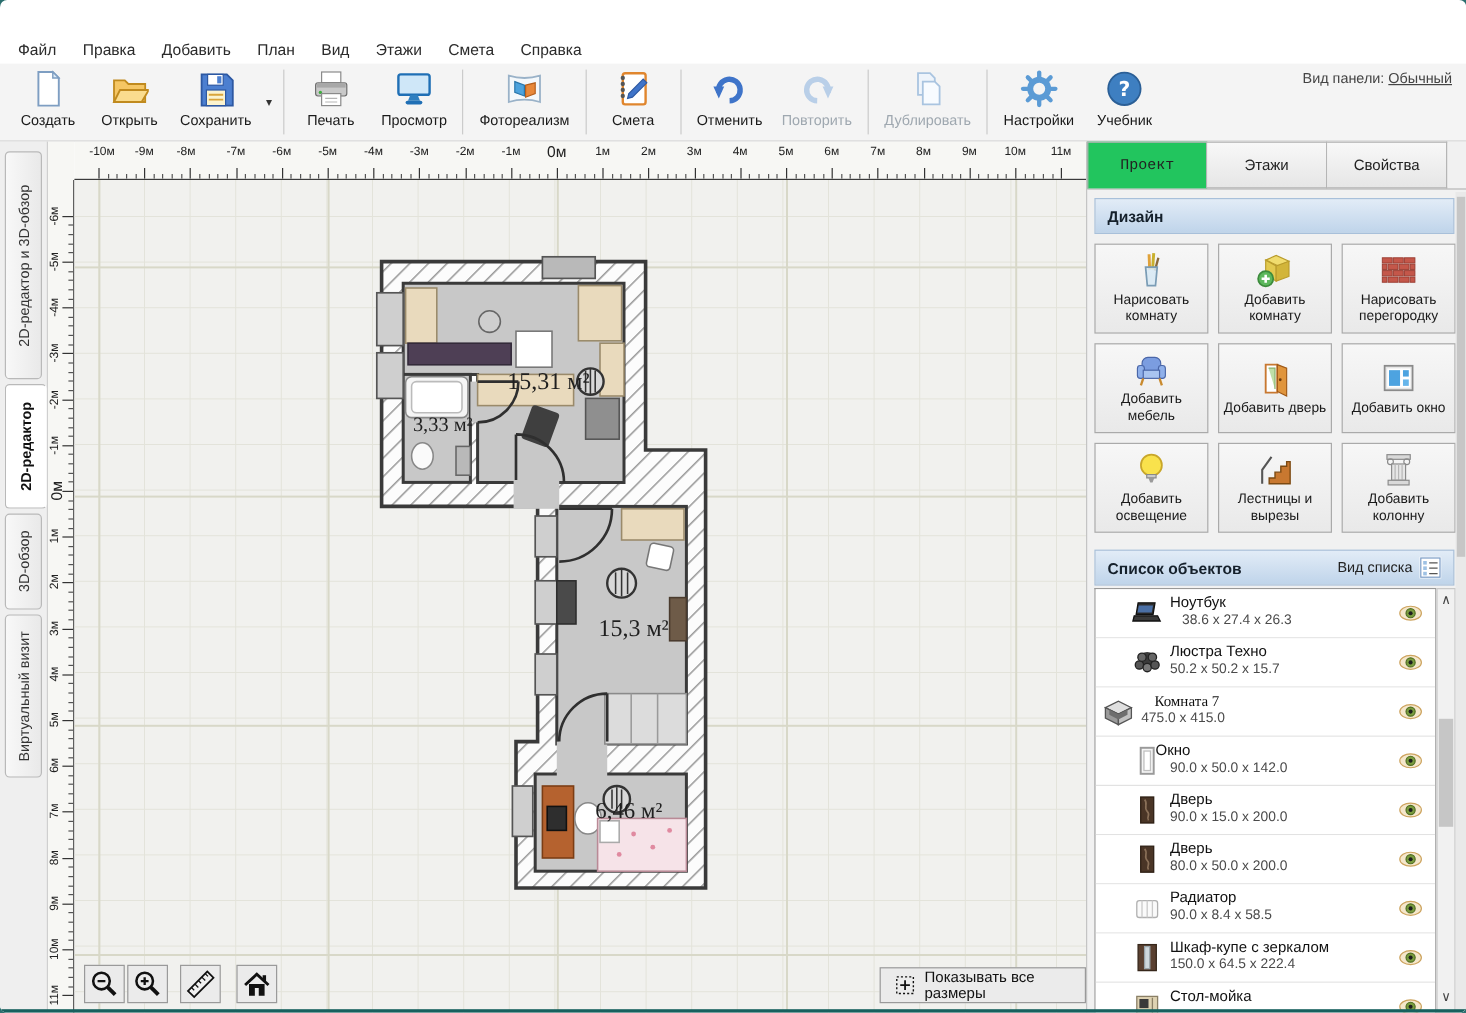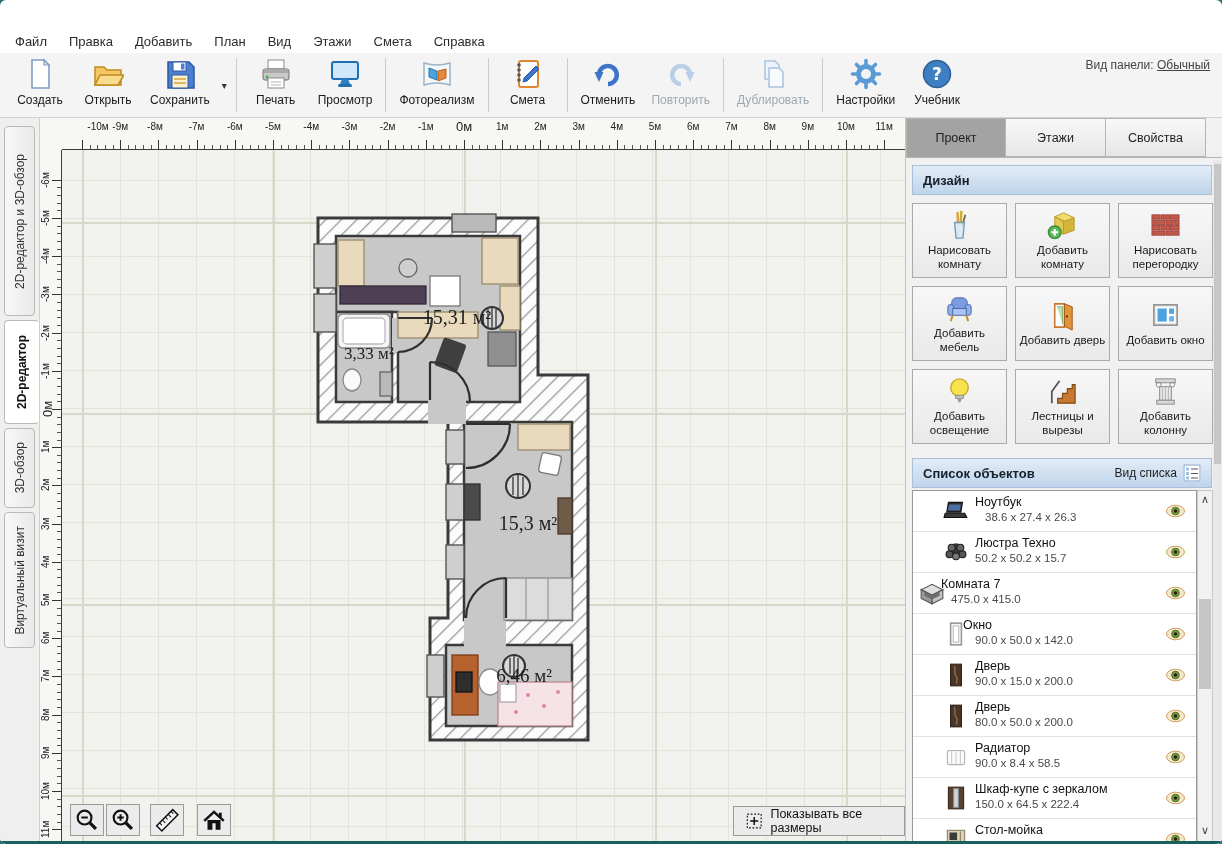--- a/index.html
+++ b/index.html
@@ -55,21 +55,21 @@
   #plan{position:absolute;left:0;top:0;}
   .cv-btn{position:absolute;height:32px;width:34px;background:#ebebeb;border:1px solid #9a9a9a;box-sizing:border-box;display:flex;align-items:center;justify-content:center;}
   .cv-btn .icn{width:26px;height:26px;}
   .cv-wide{position:absolute;height:30px;background:#ebebeb;border:1px solid #9a9a9a;box-sizing:border-box;display:flex;align-items:center;gap:7px;padding:0 11px;font-size:12.5px;color:#111;}
   .cv-wide .icn{width:22px;height:22px;}
   
   #rpanel{position:absolute;left:905px;top:118px;right:0;bottom:0;background:#f1f1f1;border-left:1px solid #c4c4c4;box-sizing:border-box;}
   #rtabs{position:absolute;left:0;top:0;right:0;height:40px;border-bottom:1px solid #b5b5b5;box-sizing:border-box;display:flex;}
   .rtab{width:100px;box-sizing:border-box;border:1px solid #b5b5b5;border-left:none;background:linear-gradient(#f8f8f8,#e6e6e6);display:flex;align-items:center;justify-content:center;font-size:12.5px;color:#222;}
   .rtab:first-child{border-left:1px solid #b5b5b5;}
-  .rtab.active{background:#a3a3a3;border-bottom:none;font-weight:normal;}
+  .rtab.active{background:#22c55e;border-bottom:none;font-weight:normal;font-family:Liberation Mono, monospace;}
   .sec-header{position:absolute;left:6px;right:10px;height:30px;background:linear-gradient(#e2ecf7,#bfd4ea);border:1px solid #a8c0da;box-sizing:border-box;display:flex;align-items:center;padding:0 10px;}
   .sec-title{font-weight:bold;font-size:13px;color:#15202b;}
   #design-header{top:47px;}
   #list-header{top:340px;justify-content:space-between;}
   #view-list-wrap{display:flex;align-items:center;gap:6px;font-size:12px;color:#222;}
   #view-list-wrap .icn{width:18px;height:18px;background:#fff;}
   #design-grid{position:absolute;left:6px;top:85px;width:301px;display:grid;grid-template-columns:repeat(3,95px);grid-auto-rows:75px;gap:8px;}
   .dg-btn{border:1px solid #aaa;background:linear-gradient(#f7f7f7,#e9e9e9);display:flex;flex-direction:column;align-items:center;justify-content:center;text-align:center;}
   .dg-btn .icn{width:33px;height:33px;}
   .dg-btn .dg-label{font-size:11.5px;line-height:1.18;color:#1a1a1a;margin-top:2px;padding:0 2px;}
@@ -277,21 +277,21 @@
       <div class="ltab" style="top: 310px; height: 80px;">
         <span>3D-обзор</span>
       </div>
       <div class="ltab" style="top: 394px; height: 136px;">
         <span>Виртуальный визит</span>
       </div>
     </div>
 
   <div id="corner"></div>
   <div id="hruler">
-      <span class="rl-label" style="left: 21px;">-10м</span>
+      <span class="rl-label" style="left: 8px;">-10м</span>
       <i class="rl-tick" style="left: 20px;"></i>
       <i class="rl-mtick" style="left: 27.64px;"></i>
       <i class="rl-mtick" style="left: 35.28px;"></i>
       <i class="rl-mtick" style="left: 42.92px;"></i>
       <i class="rl-mtick" style="left: 50.56px;"></i>
       <span class="rl-label" style="left: 43.2px;">-9м</span>
       <i class="rl-tick" style="left: 58.2px;"></i>
       <i class="rl-mtick" style="left: 65.84px;"></i>
       <i class="rl-mtick" style="left: 73.48px;"></i>
       <i class="rl-mtick" style="left: 81.12px;"></i>
@@ -864,21 +864,21 @@
         </div>
         <div class="li-row">
           <span class="icn li-ic" style="left: 6px;">
             <svg viewBox="0 0 24 24">
               <path d="M2 9l10-5 10 5-10 5z" fill="#e0e0e0" stroke="#555"></path>
               <path d="M2 9v8l10 5v-8z" fill="#9a9a9a" stroke="#555"></path>
               <path d="M22 9v8l-10 5v-8z" fill="#c2c2c2" stroke="#555"></path>
               <path d="M5 10.5l7 3.5 7-3.5v4l-7 3.5-7-3.5z" fill="#6e6e6e"></path>
             </svg>
           </span>
-          <div class="li-name" style="left: 28px;">Комната 7</div>
+          <div class="li-name" style="left: 49px; font-family: Liberation Serif, serif;">Комната 7</div>
           <div class="li-dims" style="left: 38px;">475.0 x 415.0</div>
           <span class="icn li-eye">
             <svg viewBox="0 0 20 14">
               <ellipse cx="10" cy="7" rx="9" ry="5.8" fill="#f5e7cb" stroke="#cda45f"></ellipse>
               <circle cx="10" cy="7" r="3.8" fill="#7a9c3e" stroke="#4f6e22"></circle>
               <circle cx="10" cy="7" r="1.7" fill="#1e1e1e"></circle>
             </svg>
           </span>
         </div>
         <div class="li-row">

